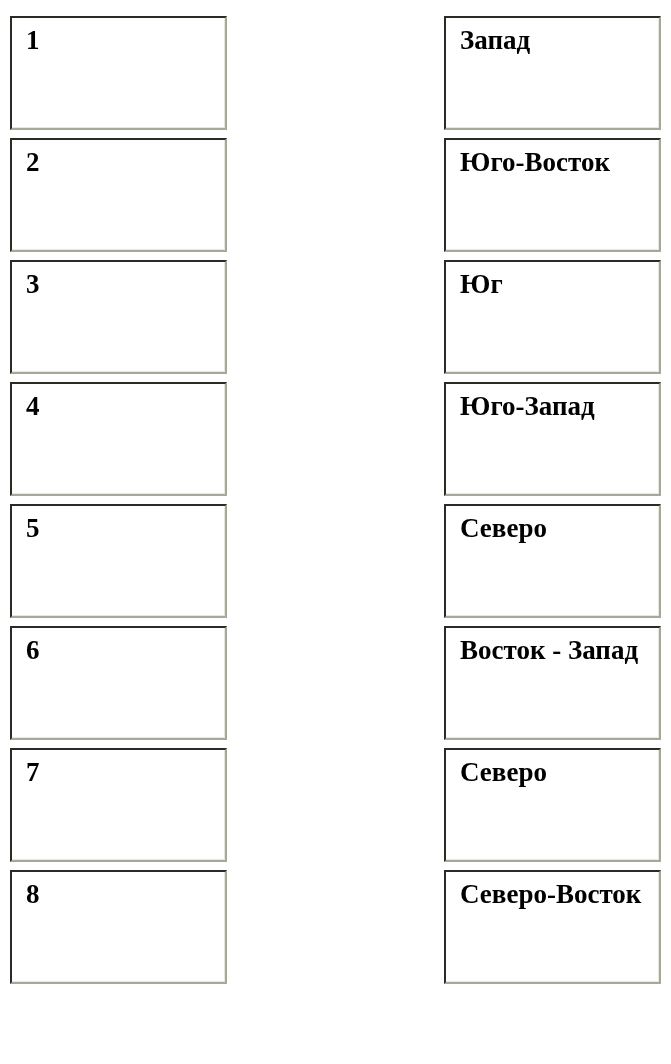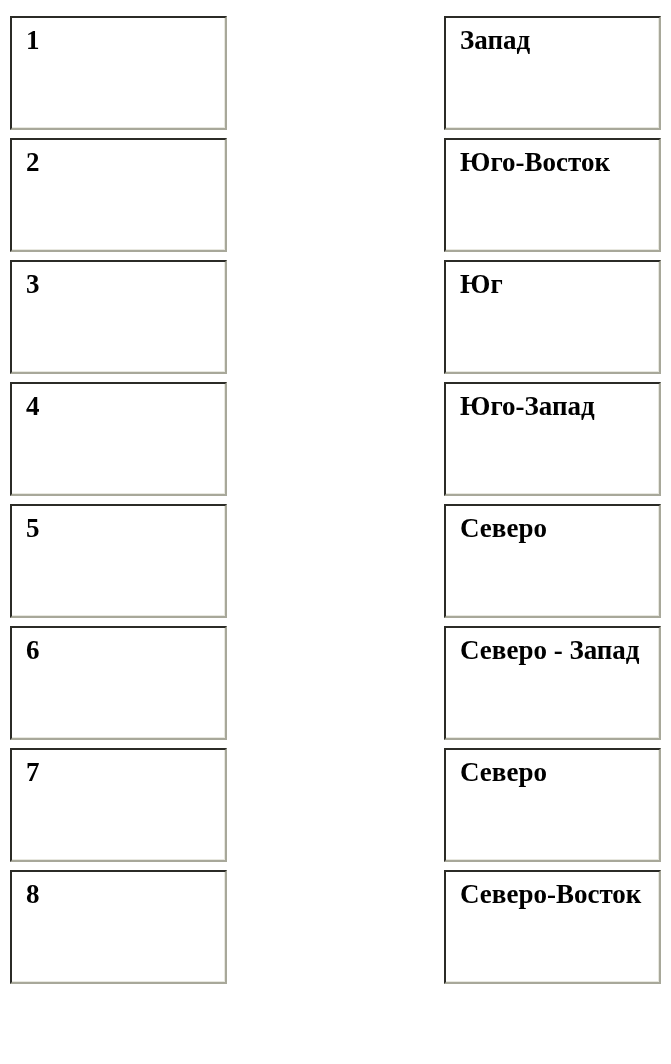--- a/index.html
+++ b/index.html
@@ -158,21 +158,21 @@
           <td></td>
           <td></td>
         </tr>
 
       <tr>
         <td class="cell col-left">
           <span class="cell-text">6</span>
         </td>
         <td class="spacer"></td>
         <td class="cell col-right">
-          <span class="cell-text">Северо - Запад</span>
+          <span class="cell-text">Восток - Запад</span>
         </td>
       </tr>
       <tr class="row-gap">
           <td></td>
           <td></td>
           <td></td>
         </tr>
 
       <tr>
         <td class="cell col-left">

